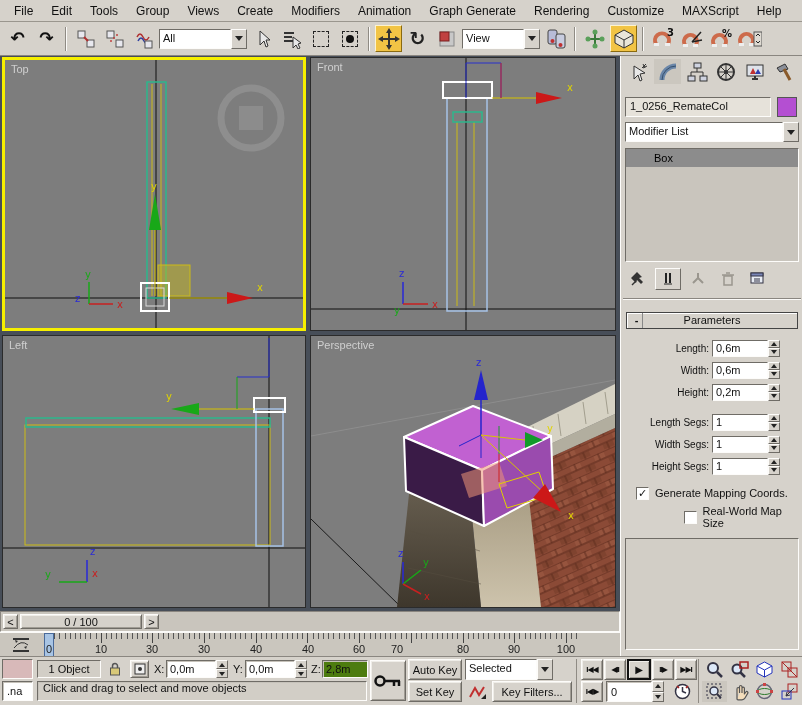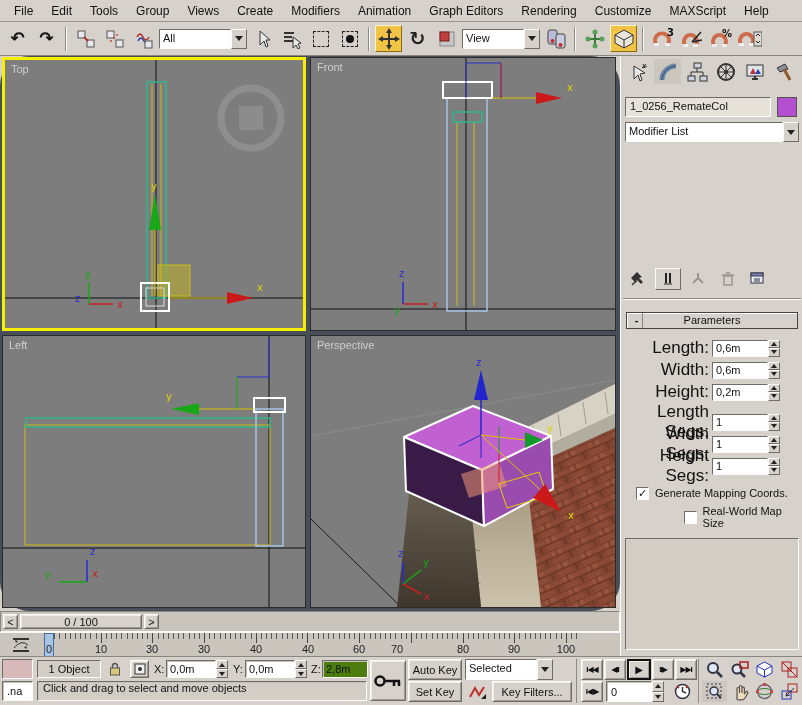--- a/index.html
+++ b/index.html
@@ -22,25 +22,25 @@
   .combo .cfld{flex:1;background:#fff;border:1px solid;border-color:#6f6c66 #fdfcfa #fdfcfa #6f6c66;padding:2px 3px;font-size:11px;overflow:hidden;white-space:nowrap;}
   .combo .dbtn{width:16px;}
   .tri-d{width:0;height:0;border-left:4px solid transparent;border-right:4px solid transparent;border-top:5px solid #222;}
   .tri-u{width:0;height:0;border-left:3px solid transparent;border-right:3px solid transparent;border-bottom:4px solid #222;}
   .tri-dn{width:0;height:0;border-left:3px solid transparent;border-right:3px solid transparent;border-top:4px solid #222;}
   .spin{display:flex;flex-direction:column;width:12px;}
   .spin .sb{flex:1;display:flex;align-items:center;justify-content:center;}
   .viewport{position:absolute;background:#7d7d7d;border:1px solid #2b2b2b;}
   .viewport.active{border:3px solid #f6ef00;}
   .vplabel{position:absolute;top:3px;left:6px;color:#cfcfcf;font-size:11px;z-index:5;}
-  .workspace{position:absolute;left:0;top:56px;width:620px;height:555px;background:#474e58;border-radius:29px;}
+  .workspace{position:absolute;left:0;top:56px;width:620px;height:555px;background:#474e58;}
   .cpanel{position:absolute;left:620px;top:56px;width:182px;height:600px;background:#d6d2cb;border-left:1px solid #fdfcfa;}
   .ptab{width:27px;height:25px;display:flex;align-items:center;justify-content:center;}
   .fieldrow{position:absolute;display:flex;align-items:center;height:18px;}
-  .flabel{text-align:right;padding-right:3px;font-size:17px;}
+  .flabel{text-align:right;padding-right:3px;font-size:10px;}
   .ffld{width:56px;height:17px;background:#fff;border:1px solid;border-color:#6f6c66 #fdfcfa #fdfcfa #6f6c66;padding:1px 3px;font-size:11px;}
   .cbx{width:13px;height:13px;background:#fff;border:1px solid;border-color:#6f6c66 #fdfcfa #fdfcfa #6f6c66;display:flex;align-items:center;justify-content:center;font-size:11px;font-weight:bold;margin-right:6px;}
   .ticklbl{position:absolute;top:10px;transform:translateX(-50%);font-size:11px;color:#222;}
   .playtxt{font-size:8px;letter-spacing:-1px;font-weight:bold;}
   svg{display:block;}
   svg text{font-size:10px;font-family:"DejaVu Sans",sans-serif;}
 </style>
 </head>
 <body>
 
@@ -48,21 +48,21 @@
 
   <div class="menubar">
     <span>File</span>
     <span>Edit</span>
     <span>Tools</span>
     <span>Group</span>
     <span>Views</span>
     <span>Create</span>
     <span>Modifiers</span>
     <span>Animation</span>
-    <span>Graph Editors</span>
+    <span>Graph Generate</span>
     <span>Rendering</span>
     <span>Customize</span>
     <span>MAXScript</span>
     <span>Help</span>
   </div>
 
   <div class="toolbar">
     <div class="tbtn">
         <span style="font-size:17px;font-weight:bold;">↶</span>
       </div>
@@ -410,20 +410,25 @@
     </div>
     <div class="abs" style="left: 156px; top: 41px; width: 20px; height: 20px; border: 1px solid rgb(85, 85, 85); background: rgb(180, 79, 210);" title="1_0256_RemateCol"></div>
 
     <div class="abs combo" style="left:4px;top:66px;width:174px;">
       <div class="cfld">Modifier List</div>
       <div class="dbtn raised btn">
           <div class="tri-d"></div>
         </div>
     </div>
 
+    <div class="abs sunkeng" style="left:4px;top:92px;width:174px;height:114px;background:#c9c5bd;">
+      <div style="height:18px;background:#8c8c8c;color:#000;display:flex;align-items:center;padding-left:28px;">
+        <span>Box</span>
+      </div>
+    </div>
 
     <div class="abs" style="left:4px;top:212px;display:flex;gap:4px;align-items:center;">
       <div class="btn" style="width:26px;height:22px;">
           <svg width="18" height="18">
             <path d="M8 2 L13 7 L10 8 L14 12 L12 14 L8 10 L7 13 L2 8 Z" fill="#333"></path>
             <line x1="3" y1="15" x2="7" y2="11" stroke="#333" stroke-width="1.5"></line>
           </svg>
         </div>
       <div class="btn raised" style="width:26px;height:22px;">
           <svg width="16" height="16">

